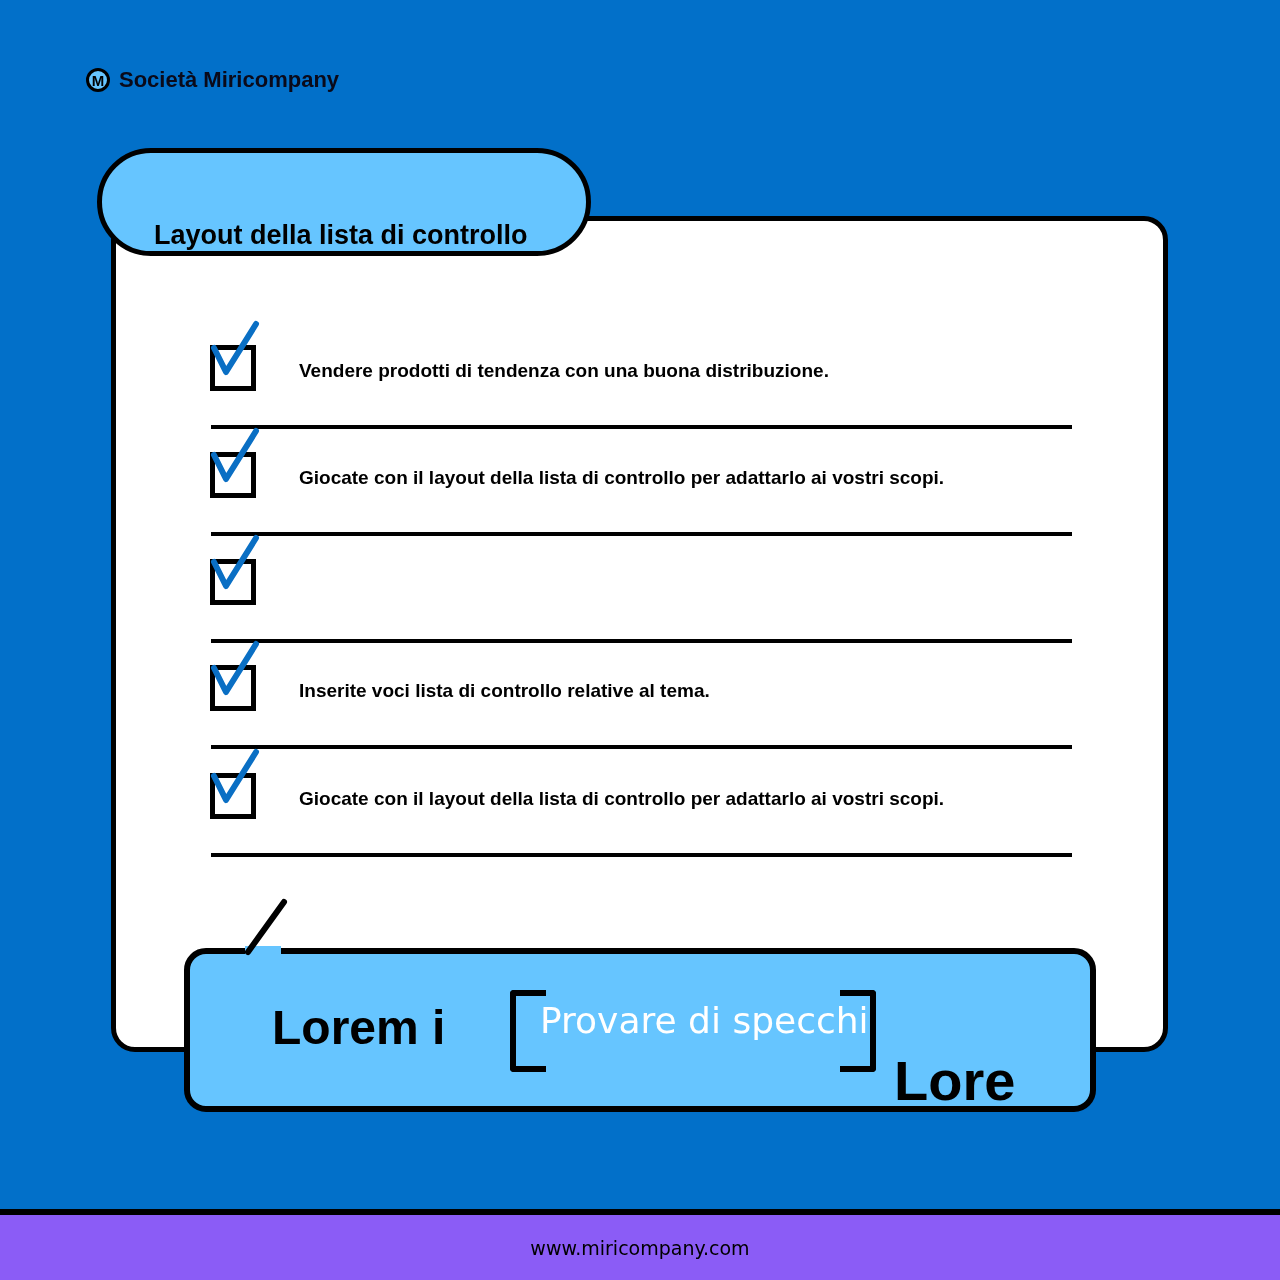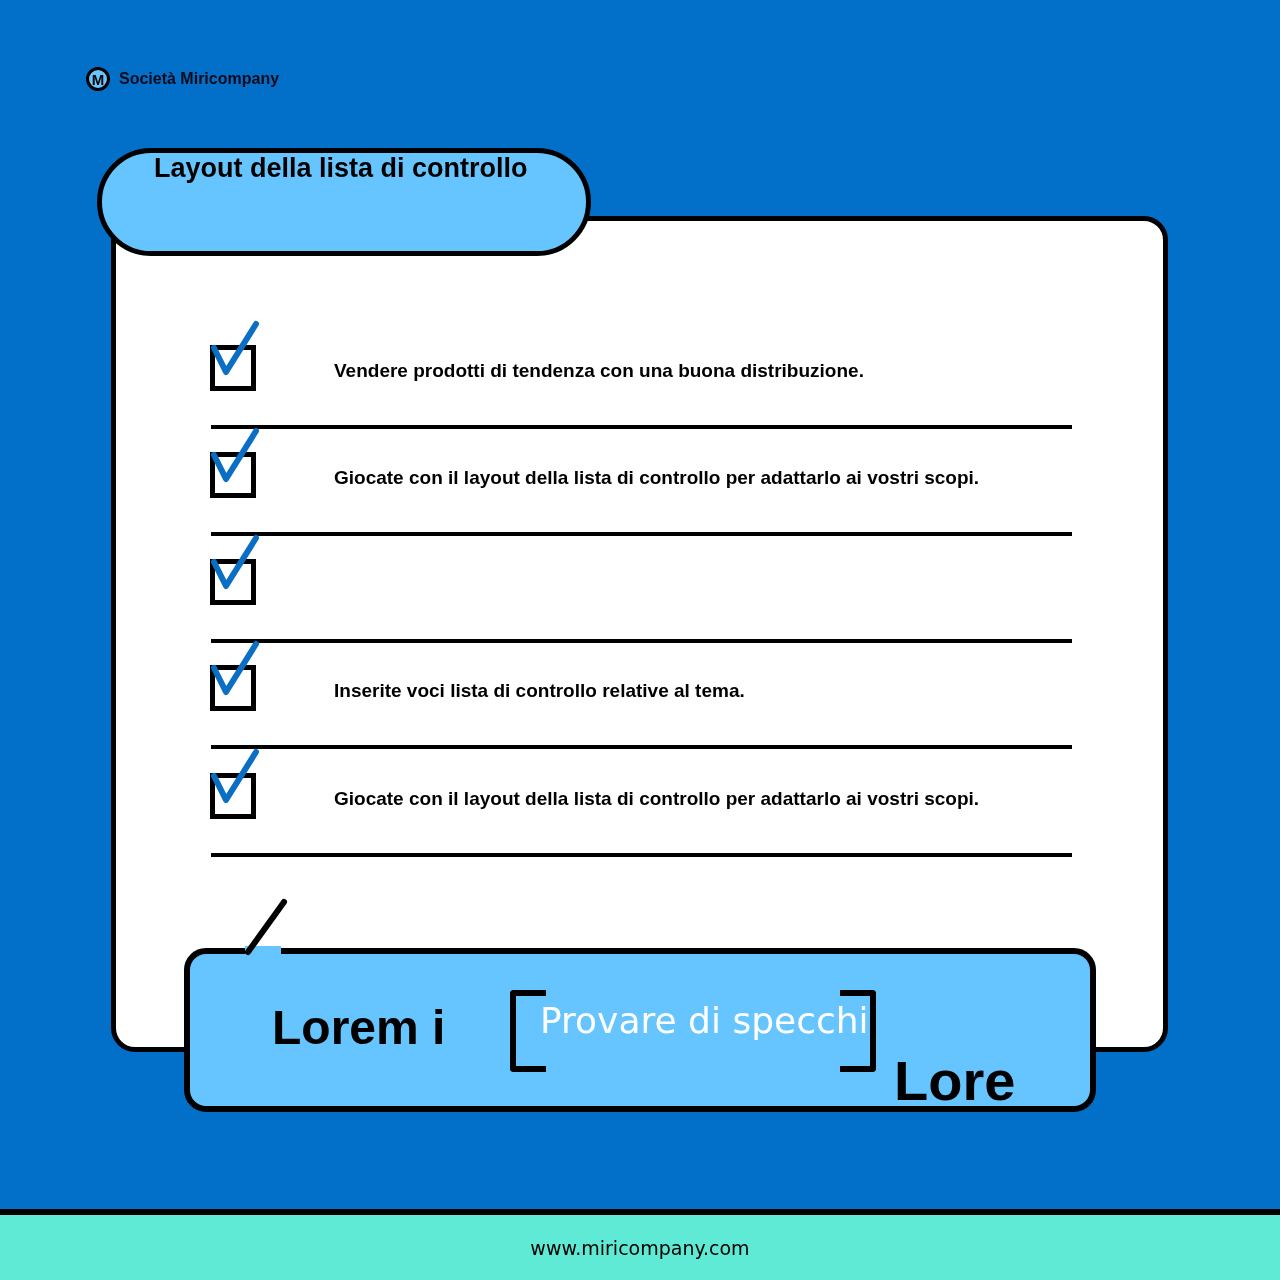--- a/index.html
+++ b/index.html
@@ -1,37 +1,37 @@
 <!DOCTYPE html>
 <html><head>
 <meta charset="utf-8">
 <style>
   html,body{margin:0;padding:0;}
   body{width:1280px;height:1280px;position:relative;overflow:hidden;background:#0270c9;font-family:"Liberation Sans",sans-serif;}
   .brand{position:absolute;left:86px;top:67px;display:flex;align-items:center;gap:9px;}
   .brand-logo{width:24px;height:24px;border-radius:50%;background:#66c5ff;border:3px solid #000;box-sizing:border-box;display:flex;align-items:center;justify-content:center;font-weight:700;font-size:15px;color:#000;}
-  .brand-name{font-weight:700;font-size:16px;color:#0a0a1a;}
+  .brand-name{font-weight:700;font-size:22px;color:#0a0a1a;}
   .card{position:absolute;left:111px;top:216px;width:1057px;height:836px;background:#fff;border:5px solid #000;border-radius:24px;box-sizing:border-box;}
-  .title-pill{position:absolute;left:97px;top:148px;width:494px;height:108px;background:#66c5ff;border:5px solid #000;border-radius:54px;box-sizing:border-box;display:flex;align-items:flex-start;padding-left:52px;}
+  .title-pill{position:absolute;left:97px;top:148px;width:494px;height:108px;background:#66c5ff;border:5px solid #000;border-radius:54px;box-sizing:border-box;display:flex;align-items:flex-end;padding-left:52px;}
   .title-text{font-weight:700;font-size:27px;color:#000;}
   .item{position:absolute;left:208px;width:864px;height:107px;}
   .item .rule{position:absolute;left:3px;right:0;bottom:0;height:4px;background:#000;}
   .checkbox{position:absolute;left:2px;top:23px;width:46px;height:46px;border:5px solid #000;box-sizing:border-box;}
   .check{position:absolute;left:0;top:-4px;}
-  .item-text{position:absolute;left:91px;top:38px;font-weight:700;font-size:19px;color:#000;white-space:nowrap;margin-left:35px;}
+  .item-text{position:absolute;left:91px;top:38px;font-weight:700;font-size:19px;color:#000;white-space:nowrap;}
   .bubble{position:absolute;left:184px;top:948px;width:912px;height:164px;background:#66c5ff;border:6px solid #000;border-radius:22px;box-sizing:border-box;}
   .bubble-gap{position:absolute;left:245px;top:946px;width:36px;height:10px;background:#66c5ff;}
   .tail{position:absolute;left:238px;top:896px;}
   .lorem-a{position:absolute;left:272px;top:1000px;font-weight:700;font-size:48px;color:#000;}
   .lorem-b{position:absolute;left:894px;top:1000px;font-weight:700;font-size:56px;color:#000;margin-top:48px;}
   .bracket{position:absolute;width:36px;height:82px;border:6px solid #000;box-sizing:border-box;}
   .bracket.left{left:510px;top:990px;border-right:none;border-radius:4px 0 0 4px;}
   .bracket.right{left:840px;top:990px;border-left:none;border-radius:0 4px 4px 0;}
   .bracket-text{position:absolute;left:540px;top:1000px;font-family:"DejaVu Sans",sans-serif;font-size:36px;color:#ffffff;white-space:nowrap;}
-  .footer{position:absolute;left:0;top:1209px;width:1280px;height:71px;background:#5eead4;border-top:6px solid #000;box-sizing:border-box;display:flex;align-items:center;justify-content:center;}
+  .footer{position:absolute;left:0;top:1209px;width:1280px;height:71px;background:#8b5cf6;border-top:6px solid #000;box-sizing:border-box;display:flex;align-items:center;justify-content:center;}
   .footer-url{font-family:"DejaVu Sans",sans-serif;font-size:19px;color:#000;}
 </style>
 </head>
 <body>
 
 <div class="brand">
   <div class="brand-logo">M</div>
   <div class="brand-name">Società Miricompany</div>
 </div>
 

